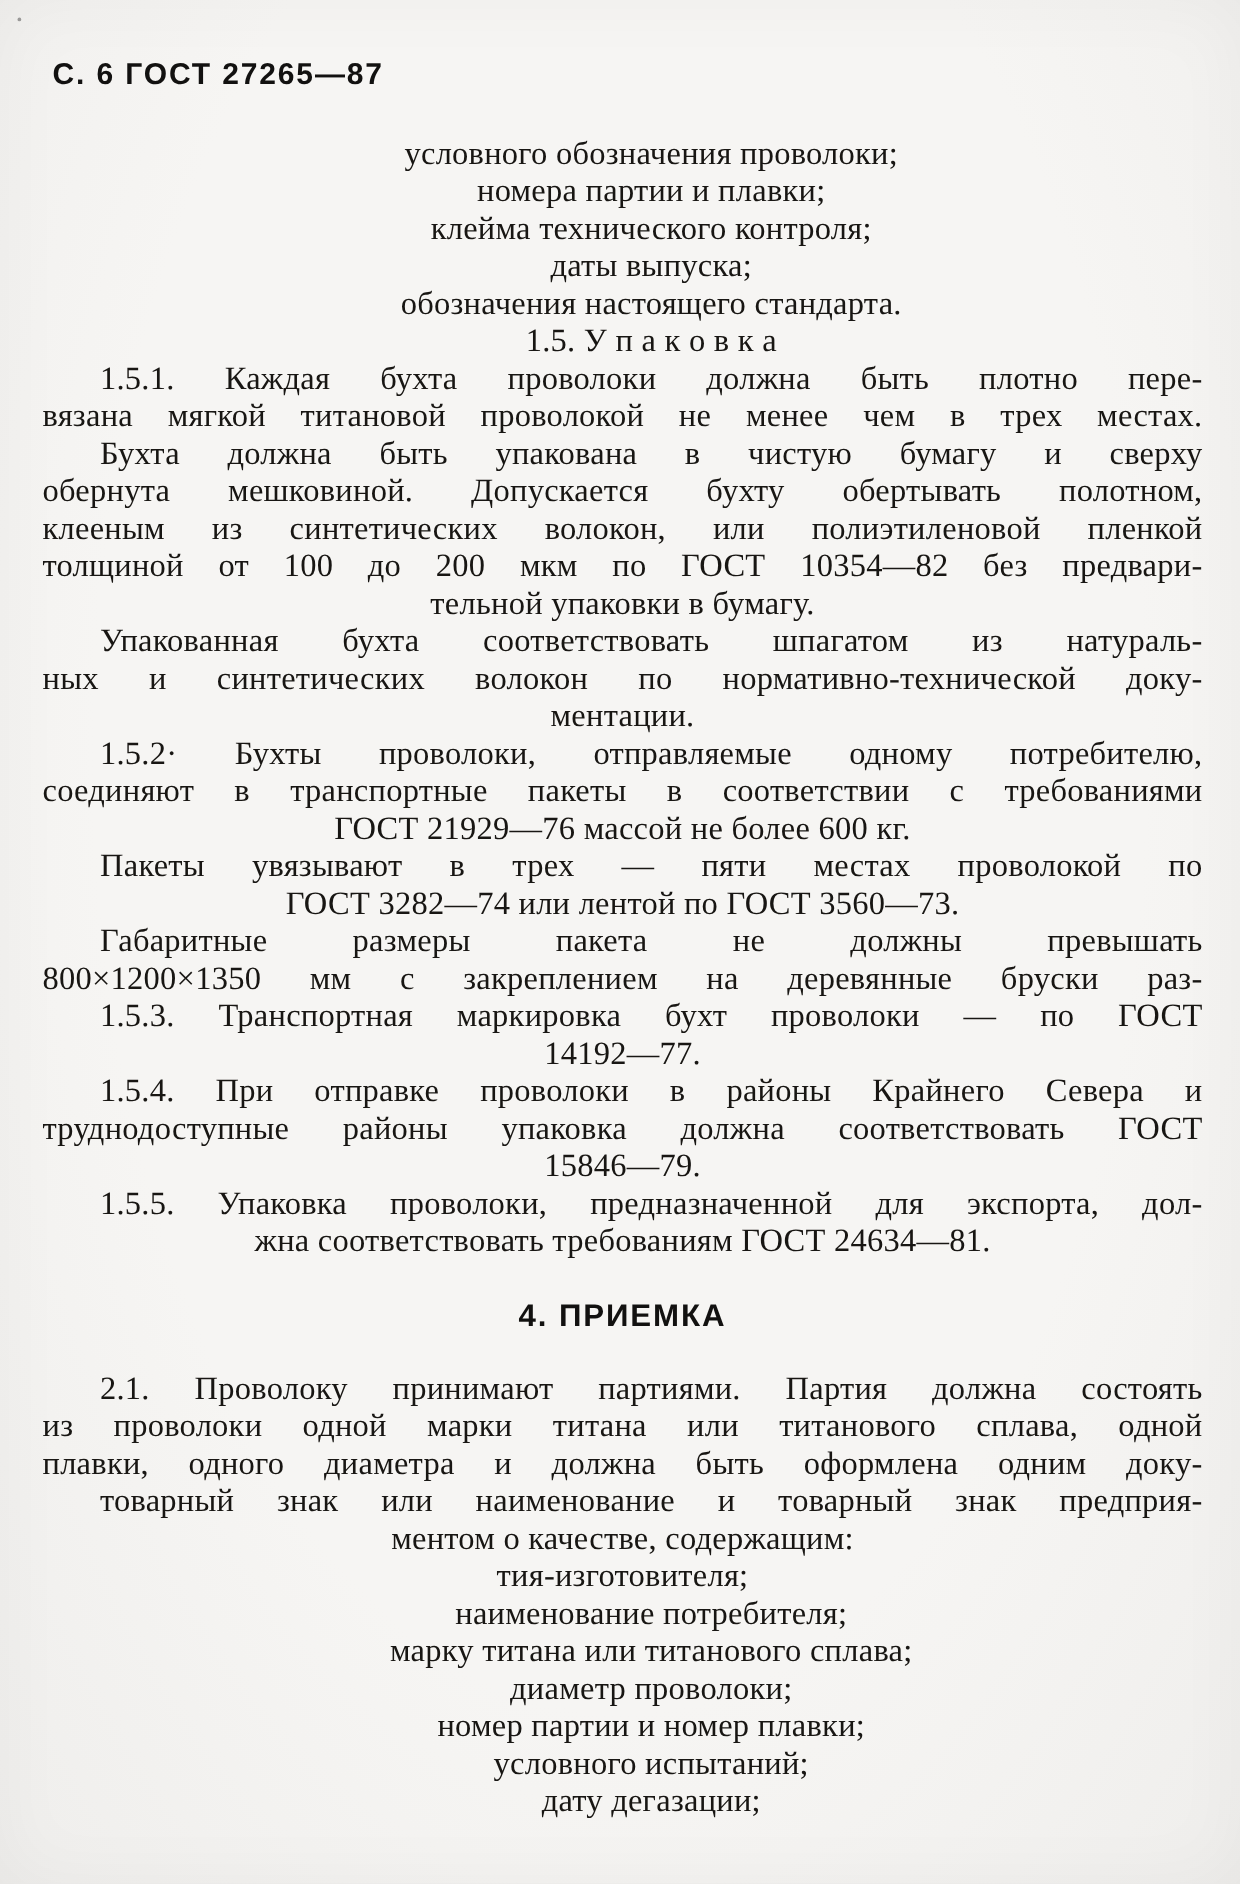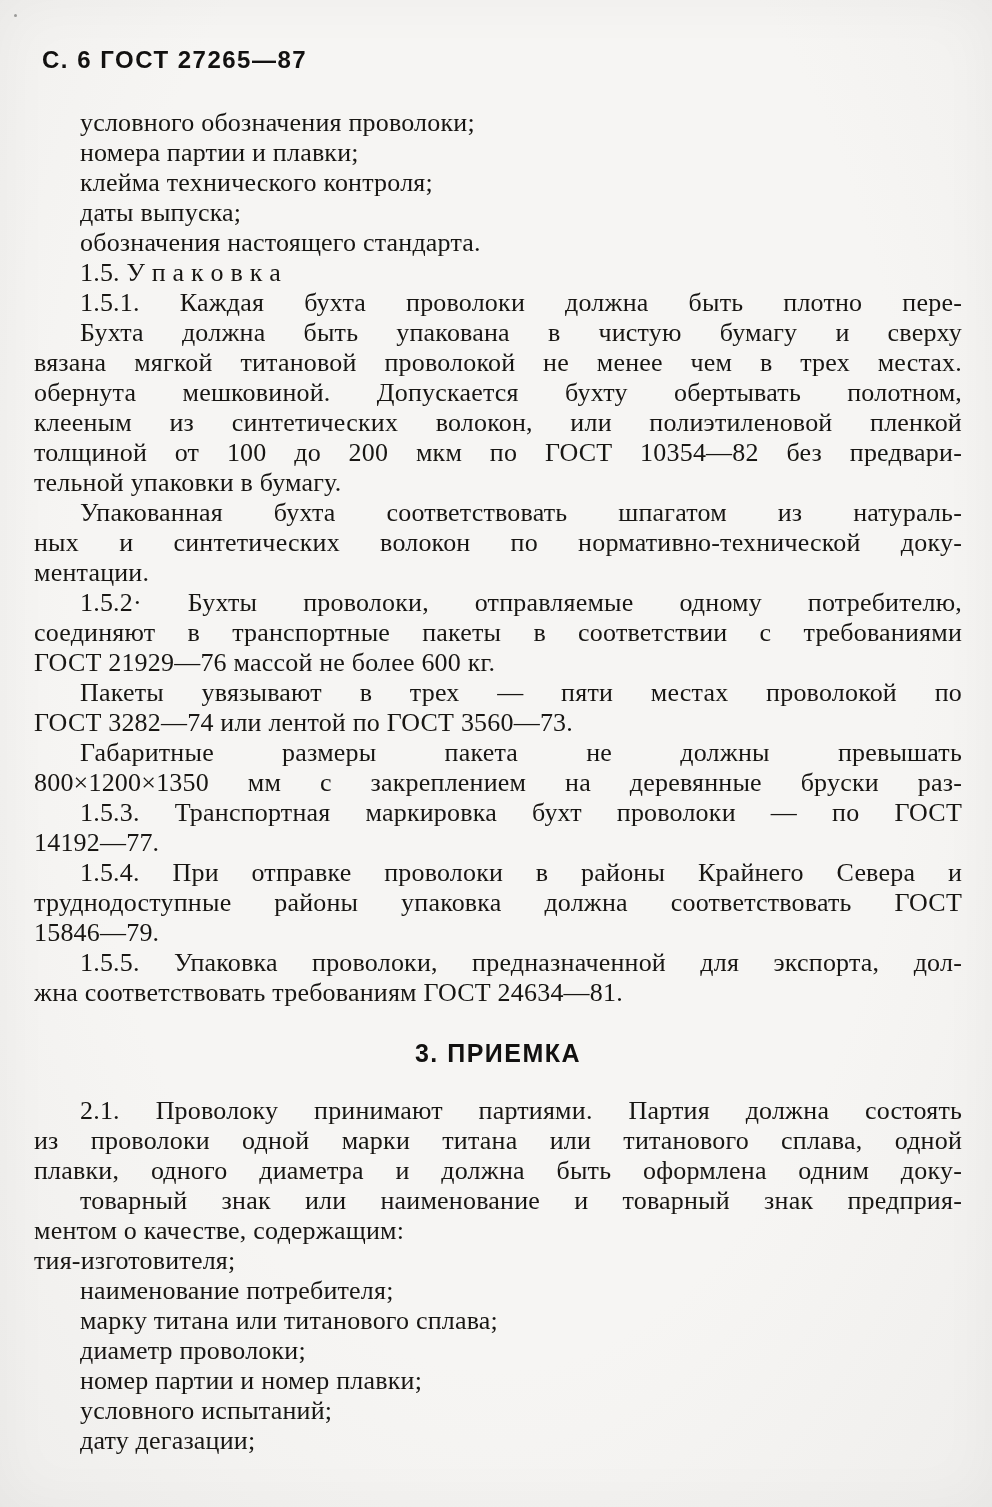--- a/index.html
+++ b/index.html
@@ -33,20 +33,21 @@
   .doc-body {
     width: 928px;
   }
   .line {
     font-size: 26px;
     line-height: 30px;
     height: 30px;
     letter-spacing: 0.2px;
     white-space: normal;
     overflow: hidden;
+    text-align: center;
   }
   .line.indent {
     padding-left: 46px;
   }
   .line.fill {
     text-align: justify;
     text-align-last: justify;
   }
   .section-heading {
     font-family: "Liberation Sans", sans-serif;
@@ -76,22 +77,22 @@
   <div class="speck"></div>
   <div class="page-header">С. 6 ГОСТ 27265—87</div>
   <div class="doc-body">
       <div class="line indent">условного обозначения проволоки;</div>
       <div class="line indent">номера партии и плавки;</div>
       <div class="line indent">клейма технического контроля;</div>
       <div class="line indent">даты выпуска;</div>
       <div class="line indent">обозначения настоящего стандарта.</div>
       <div class="line indent">1.5. У п а к о в к а</div>
       <div class="line indent fill">1.5.1. Каждая бухта проволоки должна быть плотно пере-</div>
+      <div class="line fill">вязана мягкой титановой проволокой не менее чем в трех местах.</div>
       <div class="line indent fill">Бухта должна быть упакована в чистую бумагу и сверху</div>
-      <div class="line fill">вязана мягкой титановой проволокой не менее чем в трех местах.</div>
       <div class="line fill">обернута мешковиной. Допускается бухту обертывать полотном,</div>
       <div class="line fill">клееным из синтетических волокон, или полиэтиленовой пленкой</div>
       <div class="line fill">толщиной от 100 до 200 мкм по ГОСТ 10354—82 без предвари-</div>
       <div class="line">тельной упаковки в бумагу.</div>
       <div class="line indent fill">Упакованная бухта соответствовать шпагатом из натураль-</div>
       <div class="line fill">ных и синтетических волокон по нормативно-технической доку-</div>
       <div class="line">ментации.</div>
       <div class="line indent fill">1.5.2· Бухты проволоки, отправляемые одному потребителю,</div>
       <div class="line fill">соединяют в транспортные пакеты в соответствии с требованиями</div>
       <div class="line">ГОСТ 21929—76 массой не более 600 кг.</div>
@@ -99,21 +100,21 @@
       <div class="line">ГОСТ 3282—74 или лентой по ГОСТ 3560—73.</div>
       <div class="line indent fill">Габаритные размеры пакета не должны превышать</div>
       <div class="line fill">800×1200×1350 мм с закреплением на деревянные бруски раз-</div>
       <div class="line indent fill">1.5.3. Транспортная маркировка бухт проволоки — по ГОСТ</div>
       <div class="line">14192—77.</div>
       <div class="line indent fill">1.5.4. При отправке проволоки в районы Крайнего Севера и</div>
       <div class="line fill">труднодоступные районы упаковка должна соответствовать ГОСТ</div>
       <div class="line">15846—79.</div>
       <div class="line indent fill">1.5.5. Упаковка проволоки, предназначенной для экспорта, дол-</div>
       <div class="line">жна соответствовать требованиям ГОСТ 24634—81.</div>
-      <div class="section-heading">3. ПРИЕМКА</div>
+      <div class="section-heading">4. ПРИЕМКА</div>
       <div class="line indent fill">2.1. Проволоку принимают партиями. Партия должна состоять</div>
       <div class="line fill">из проволоки одной марки титана или титанового сплава, одной</div>
       <div class="line fill">плавки, одного диаметра и должна быть оформлена одним доку-</div>
       <div class="line indent fill">товарный знак или наименование и товарный знак предприя-</div>
       <div class="line">ментом о качестве, содержащим:</div>
       <div class="line">тия-изготовителя;</div>
       <div class="line indent">наименование потребителя;</div>
       <div class="line indent">марку титана или титанового сплава;</div>
       <div class="line indent">диаметр проволоки;</div>
       <div class="line indent">номер партии и номер плавки;</div>

